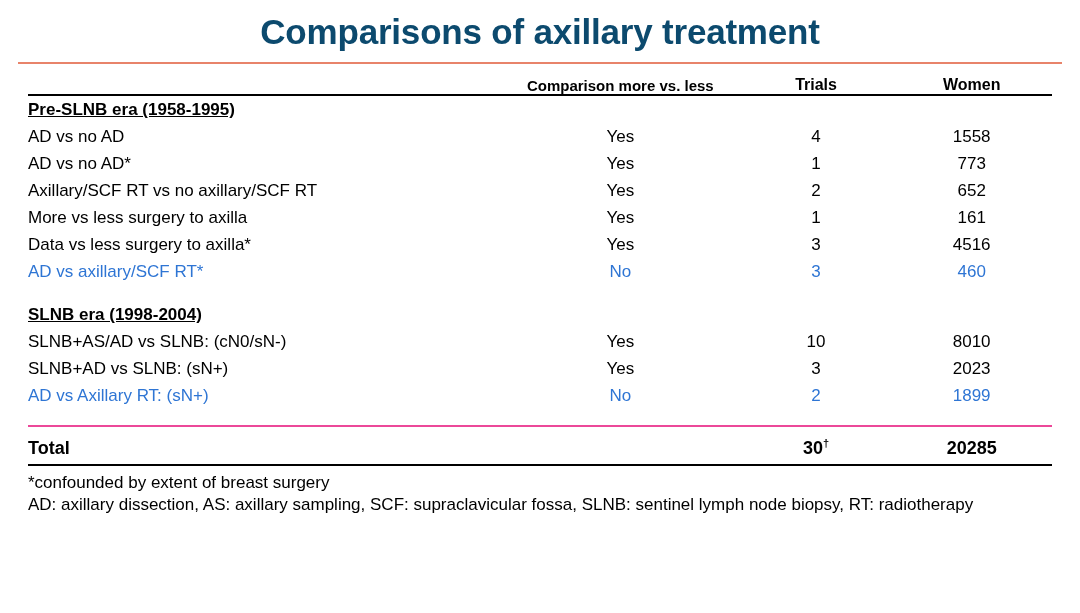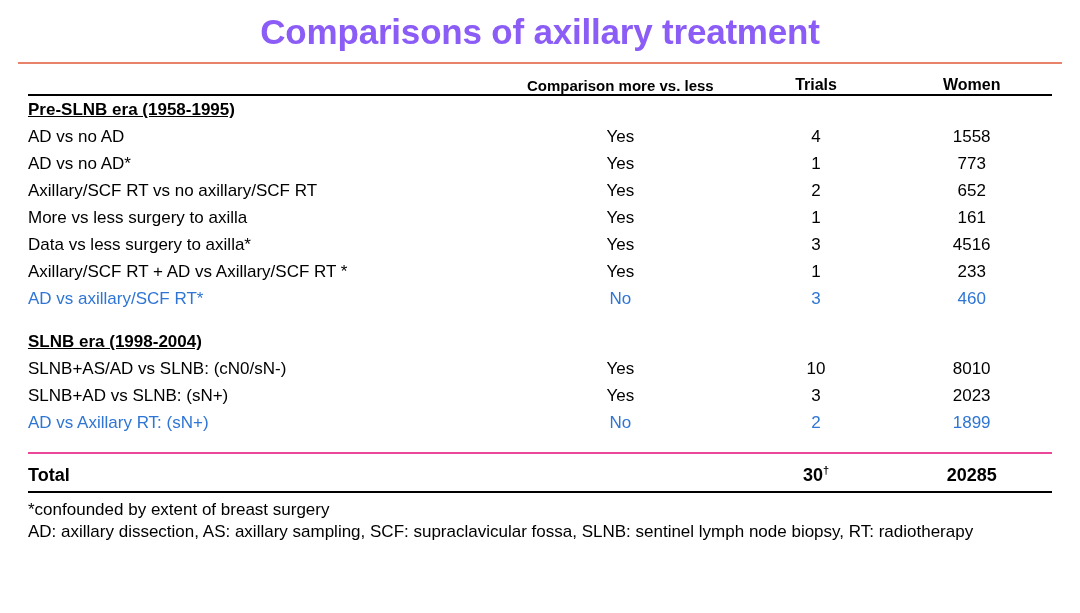--- a/index.html
+++ b/index.html
@@ -19,21 +19,21 @@
     width: 1080px;
     height: 613px;
     box-sizing: border-box;
   }
   .title {
     text-align: center;
     font-size: 35px;
     font-weight: bold;
     letter-spacing: -0.2px;
     padding-top: 12px;
-    color: #8b5cf6;
+    color: #0c4a6e;
   }
   .title-rule {
     margin: 10px 18px 0 18px;
     height: 2px;
     background: #E8836A;
   }
   .table-wrap {
     margin: 12px 28px 0 28px;
     position: relative;
   }
@@ -140,26 +140,20 @@
           <td class="col-comp">Yes</td>
           <td class="col-trials">1</td>
           <td class="col-women">161</td>
         </tr>
         <tr>
           <td class="col-label">Data vs less surgery to axilla*</td>
           <td class="col-comp">Yes</td>
           <td class="col-trials">3</td>
           <td class="col-women">4516</td>
         </tr>
-        <tr>
-          <td class="col-label">Axillary/SCF RT + AD vs Axillary/SCF RT *</td>
-          <td class="col-comp">Yes</td>
-          <td class="col-trials">1</td>
-          <td class="col-women">233</td>
-        </tr>
         <tr class="blue">
           <td class="col-label">AD vs axillary/SCF RT*</td>
           <td class="col-comp">No</td>
           <td class="col-trials">3</td>
           <td class="col-women">460</td>
         </tr>
 
         <tr class="spacer">
           <td colspan="4"></td>
         </tr>

